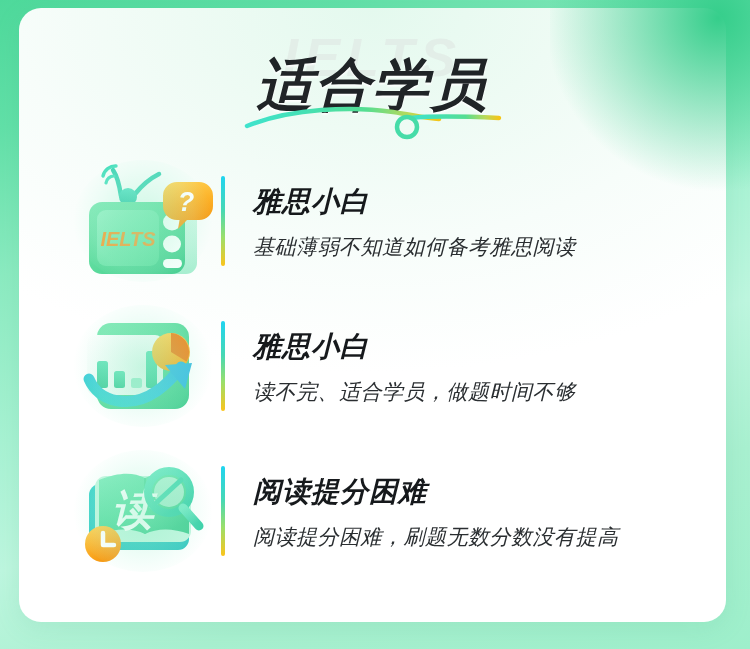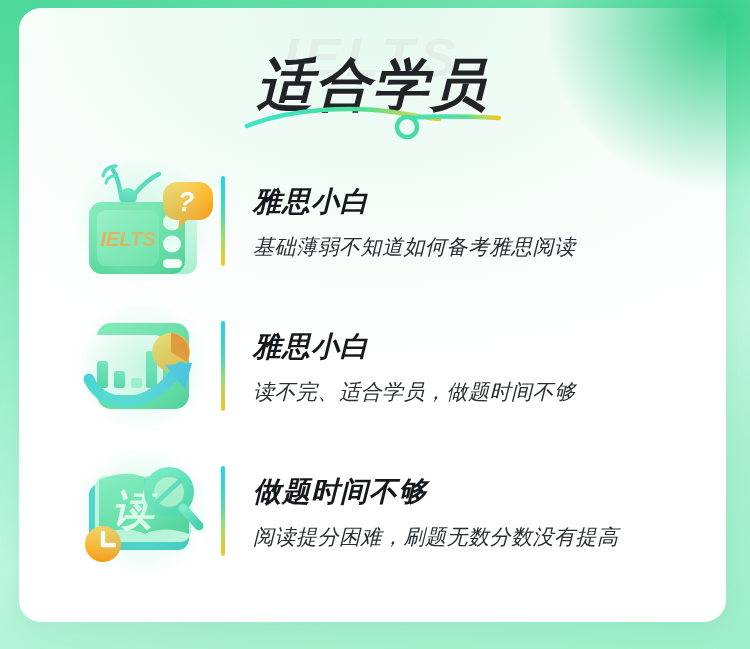--- a/index.html
+++ b/index.html
@@ -328,20 +328,20 @@
             <circle cx="96" cy="42" r="15" fill="#E9FBF3" opacity="0.55"></circle>
             <path d="M84,52 L108,30" stroke="#45D7AE" stroke-width="5" stroke-linecap="round"></path>
             <path d="M110,58 L126,76" stroke="url(#magG)" stroke-width="9" stroke-linecap="round"></path>
 
             <circle cx="30" cy="94" r="18" fill="url(#clockG)"></circle>
             <path d="M30,83 L30,95 L41,95" stroke="#FFFFFF" stroke-width="4.5" fill="none" stroke-linecap="round" stroke-linejoin="round"></path>
           </svg>
         </div>
         <div class="divider"></div>
         <div class="row-text">
-          <div class="row-head">做题时间不够</div>
+          <div class="row-head">阅读提分困难</div>
           <div class="row-sub">阅读提分困难，刷题无数分数没有提高</div>
         </div>
       </div>
 
     </div>
   </div>
 </div>
 
 </body></html>

